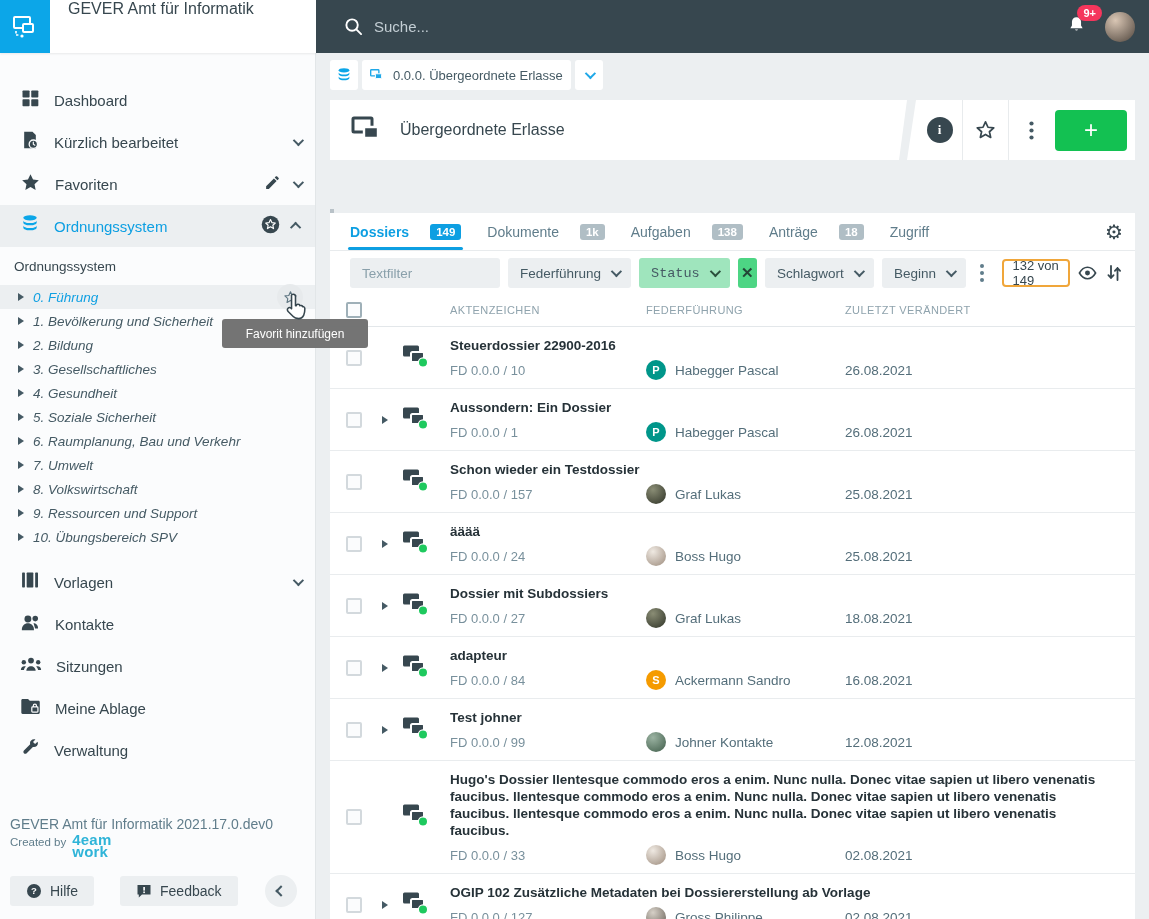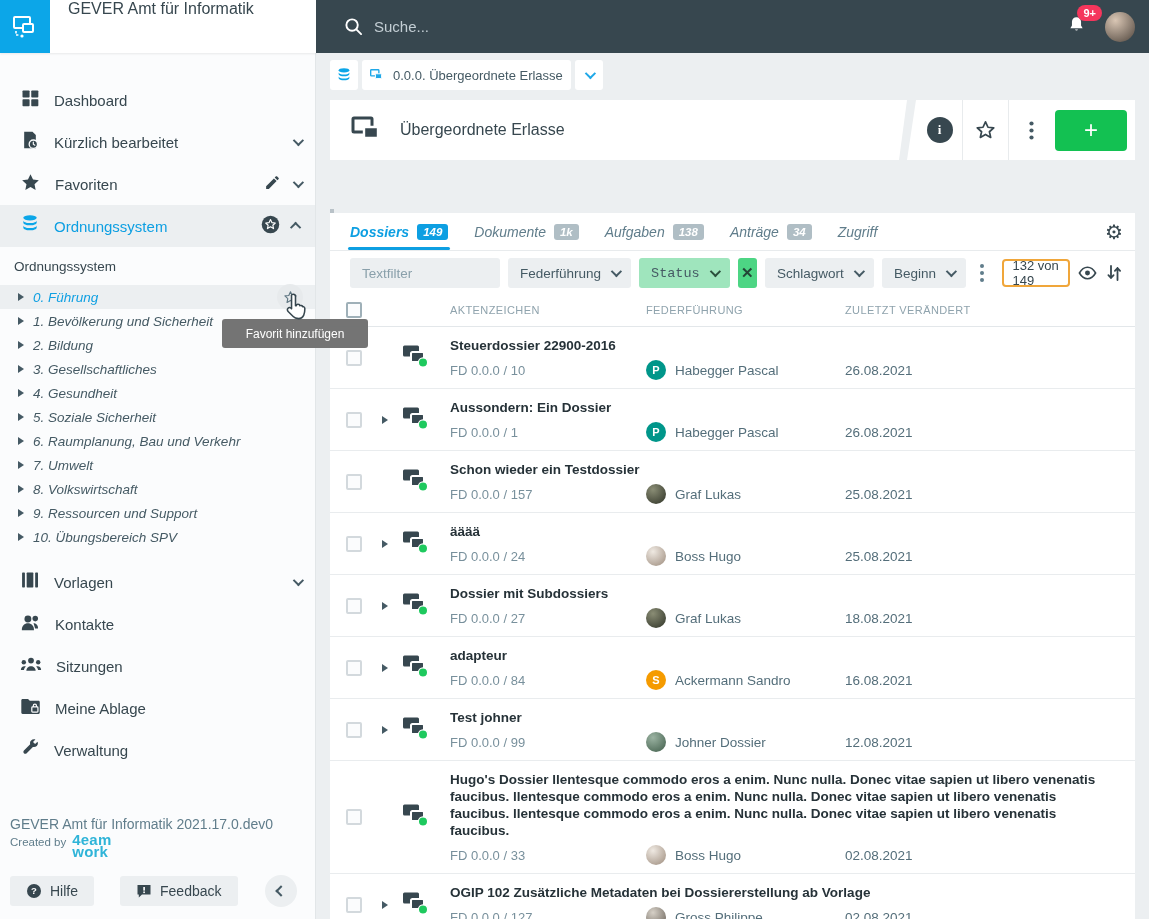--- a/index.html
+++ b/index.html
@@ -61,21 +61,21 @@
   .header-card .htitle { margin-left:16px; font-size:16px; font-weight:500; color:#37474f; }
   .actions-panel { position:absolute; left:591px; top:47px; width:228px; height:60px; background:#fff; clip-path:polygon(9px 0,100% 0,100% 100%,0 100%); display:flex; align-items:center; }
   .act-btn { width:45px; height:100%; display:flex; align-items:center; justify-content:center; cursor:pointer; }
   .act-div { width:1px; height:100%; background:#e8ebed; }
   .info-circle { width:26px; height:26px; border-radius:50%; background:#37474f; color:#fff; font-size:13px; font-weight:700; display:flex; align-items:center; justify-content:center; font-family:"Liberation Serif",serif; }
   .add-btn { margin-left:auto; margin-right:8px; width:72px; height:41px; background:#13c152; border:none; border-radius:4px; color:#fff; font-size:24px; font-weight:400; cursor:pointer; line-height:1; }
   .desc-row { position:absolute; left:14px; top:116px; height:30px; display:flex; align-items:center; border-left:4px solid #b9c2c8; padding-left:12px; font-size:13.5px; color:#5b6f7a;margin-top:40px; }
 
   .panel { position:absolute; left:14px; top:160px; width:805px; height:706px; background:#fff; overflow:hidden; }
   .tabs { height:38px; border-bottom:1px solid #e8ebed; display:flex; align-items:stretch; padding-left:20px; position:relative; }
-  .tab { display:flex; align-items:center; gap:8px; margin-right:26px; position:relative; cursor:pointer; font-size:14px; color:#607d8b; font-weight:500;font-style:italic; }
+  .tab { display:flex; align-items:center; gap:21px; margin-right:26px; position:relative; cursor:pointer; font-size:14px; color:#607d8b; font-weight:500; }
   .tab .tbadge { background:#b0bec5; color:#fff; font-size:11.5px; font-weight:700; border-radius:3px; padding:2px 6px; }
   .tab.active { color:#0d9fe2; font-weight:600; }
   .tab.active .tbadge { background:#0d9fe2; }
   .tab.active::after { content:""; position:absolute; left:-2px; right:-2px; bottom:0; height:3px; background:#0d9fe2; border-radius:2px; }
   .tab-gear { position:absolute; right:12px; top:7px; font-size:20px; color:#37474f; cursor:pointer; }
 
   .filterbar { height:44px; display:flex; align-items:center; gap:8px; padding:0 12px 0 20px; }
   .fchip { height:30px; background:#eceff1; border-radius:3px; display:flex; align-items:center; gap:10px; padding:0 12px; font-size:13.5px; color:#455a64; cursor:pointer; }
   .fchip.green { background:#9fe5bd;font-family:Liberation Mono, monospace; }
   .fchip.green .chev { border-color:#2b4f3c; }
@@ -391,21 +391,21 @@
           <div class="tab">
             <span>Dokumente</span>
             <span class="tbadge">1k</span>
           </div>
           <div class="tab">
             <span>Aufgaben</span>
             <span class="tbadge">138</span>
           </div>
           <div class="tab">
             <span>Anträge</span>
-            <span class="tbadge">34</span>
+            <span class="tbadge">18</span>
           </div>
           <div class="tab">
             <span>Zugriff</span>
           </div>
           <span class="tab-gear">⚙</span>
       </div>
       <div class="filterbar">
         <input class="finput" placeholder="Textfilter" style="">
         <div class="fchip">
           <span>Federführung</span>
@@ -575,21 +575,21 @@
                 <rect x="1" y="1" width="16" height="11" rx="1.5" fill="#37474f"></rect>
                 <rect x="9" y="7.5" width="13" height="10" rx="1.5" fill="#37474f" stroke="#fff" stroke-width="2"></rect>
                 <circle cx="21" cy="18" r="4.6" fill="#1ec95e" stroke="#fff" stroke-width="1.2"></circle>
               </svg></span>
      <div class="rcontent">
        <div class="rtitle">Test johner</div>
        <div class="rmeta">
          <span class="rref">FD 0.0.0 / 99</span>
          <span class="rperson">
                   <span class="av" style="background:radial-gradient(circle at 35% 28%, #9bb3a2, #3f5c49)"></span>
-                  <span>Johner Dossier</span>
+                  <span>Johner Kontakte</span>
                 </span>
          <span class="rdate">12.08.2021</span>
        </div>
      </div>
           </div>
           <div class="trow">
             <span class="cb"></span>
             <span class="dossier-ic"><svg width="27" height="23" viewBox="0 0 27 23">
                 <rect x="1" y="1" width="16" height="11" rx="1.5" fill="#37474f"></rect>
                 <rect x="9" y="7.5" width="13" height="10" rx="1.5" fill="#37474f" stroke="#fff" stroke-width="2"></rect>

